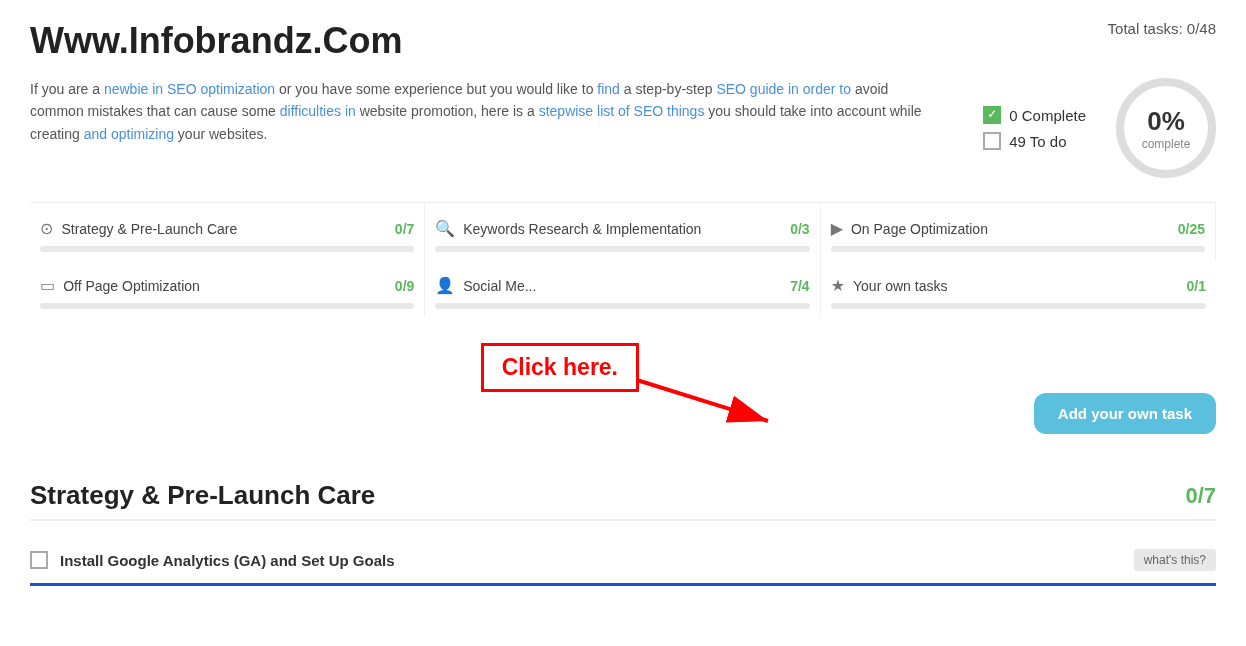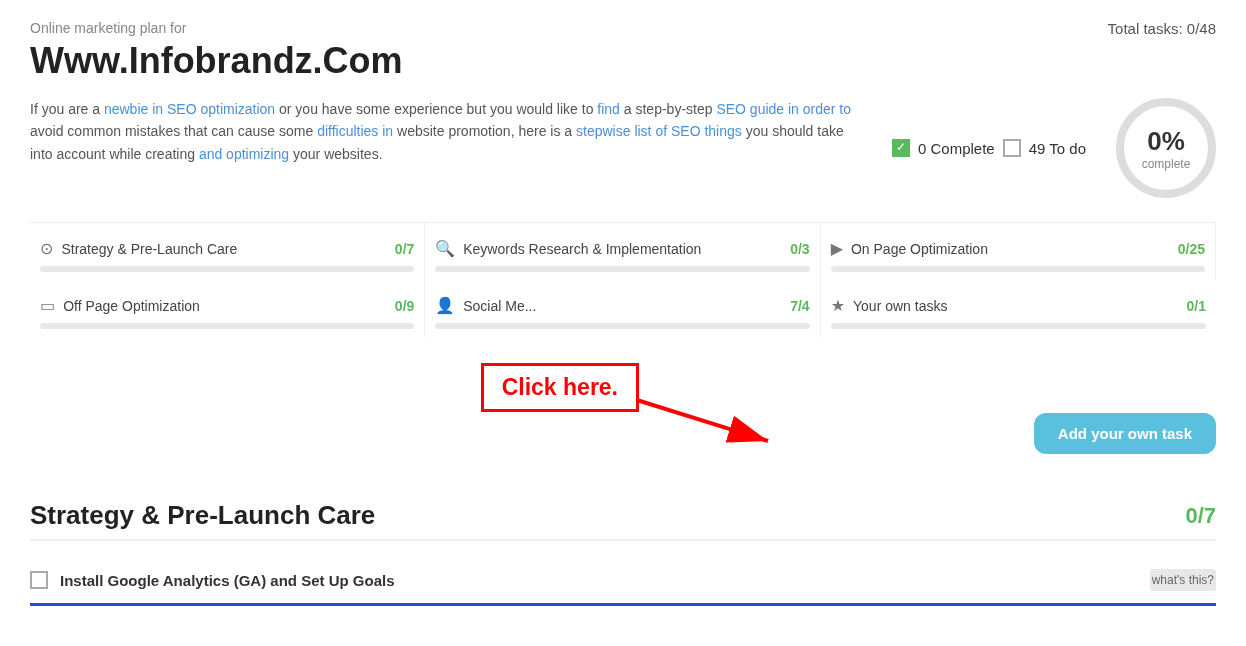--- a/index.html
+++ b/index.html
@@ -8,21 +8,21 @@
 
     .header-subtitle { color: #888; font-size: 14px; margin-bottom: 4px; }
     .header-title { font-size: 36px; font-weight: bold; color: #222; margin-bottom: 16px; }
     .header-row { display: flex; justify-content: space-between; align-items: flex-start; }
     .total-tasks { font-size: 15px; color: #555; text-align: right; }
 
     .content-area { display: flex; gap: 40px; margin-bottom: 24px; }
     .description { flex: 1; font-size: 14px; line-height: 1.6; color: #555; }
 
     .stats-area { display: flex; align-items: center; gap: 30px; flex-shrink: 0; }
-    .checklist { display: flex; flex-direction: row; gap: 8px; }
+    .checklist { display: flex; flex-direction: column; gap: 8px; }
     .checklist-item { display: flex; align-items: center; gap: 8px; font-size: 15px; color: #333; }
     .check-box { width: 18px; height: 18px; border: 2px solid #aaa; display: inline-block; flex-shrink: 0; }
     .check-box.checked { background: #5cb85c; border-color: #5cb85c; position: relative; }
     .check-box.checked::after { content: '✓'; color: #fff; font-size: 12px; position: absolute; top: -1px; left: 2px; }
 
     .circle-progress { width: 100px; height: 100px; border-radius: 50%; border: 8px solid #ddd; display: flex; flex-direction: column; align-items: center; justify-content: center; }
     .circle-progress .pct { font-size: 26px; font-weight: bold; color: #333; }
     .circle-progress .label { font-size: 12px; color: #888; }
 
     .categories-grid { display: grid; grid-template-columns: 1fr 1fr 1fr; gap: 0; margin-bottom: 16px; border-top: 1px solid #eee; }
@@ -36,30 +36,29 @@
     .progress-fill { height: 100%; background: #5cb85c; border-radius: 3px; width: 0%; }
     .add-task-btn { background: #5bc0de; color: #fff; border: none; padding: 12px 24px; font-size: 15px; font-weight: bold; border-radius: 12px; cursor: pointer; }
 
     .section-title-row { display: flex; justify-content: space-between; align-items: center; padding: 16px 0 8px 0; border-bottom: 2px solid #eee; margin-bottom: 16px; }
     .section-title { font-size: 26px; font-weight: bold; color: #222; }
     .section-count { font-size: 22px; color: #5cb85c; font-weight: bold; }
 
     .task-row { display: flex; align-items: center; gap: 12px; padding: 12px 0; border-bottom: 3px solid #1d4ed8; }
     .task-checkbox { width: 18px; height: 18px; border: 2px solid #aaa; display: inline-block; flex-shrink: 0; }
     .task-label { flex: 1; font-size: 15px; font-weight: bold; color: #333; }
-    .what-this { background: #e8e8e8; color: #666; font-size: 12px; padding: 4px 2px; border-radius: 3px; cursor: pointer; margin-left: 14px; }
+    .what-this { background: #e8e8e8; color: #666; font-size: 12px; padding: 4px 10px; border-radius: 3px; cursor: pointer; margin-left: 14px; }
   </style>
 </head>
 <body>
 
 <div class="page">
 
   <div class="header-row">
     <div>
-      <div class="header-subtitle">Online marketing plan for</div>
       <div class="header-title">Www.Infobrandz.Com</div>
     </div>
     <div class="total-tasks">Total tasks: 0/48</div>
   </div>
 
   <div class="content-area">
     <div class="description">
       <span>If you are a </span><span style="color:#4a90d9">newbie in SEO optimization</span><span> or you have some experience but you would like to </span><span style="color:#4a90d9">find</span><span> a step-by-step </span><span style="color:#4a90d9">SEO guide in order to</span><span> avoid common mistakes that can cause some </span><span style="color:#4a90d9">difficulties in</span><span> website promotion, here is a </span><span style="color:#4a90d9">stepwise list of SEO things</span><span> you should take into account while creating </span><span style="color:#4a90d9">and optimizing</span><span> your websites.</span>
     </div>
     <div class="stats-area">

